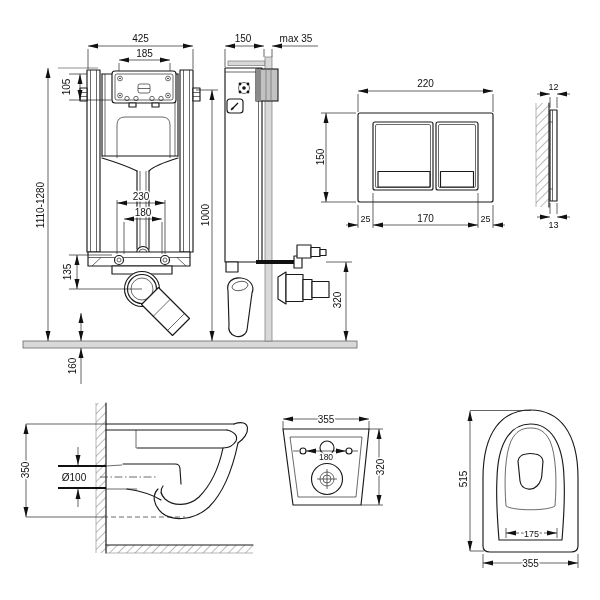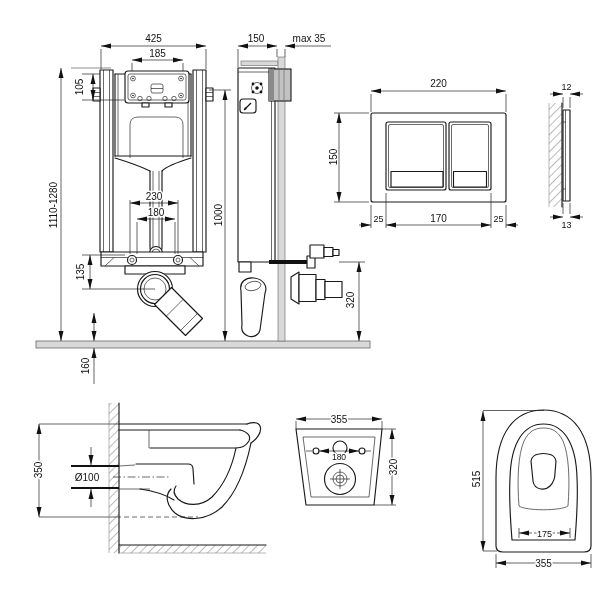--- a/index.html
+++ b/index.html
@@ -1,16 +1,16 @@
 <!DOCTYPE html>
 <html><head>
 <meta charset="utf-8">
 <style>
   html,body{margin:0;padding:0;background:#fff;}
-  .stage{width:512px;height:600px;background:#fff;position:relative;font-family:"Liberation Sans",sans-serif;padding-left:13px;}
+  .stage{width:512px;height:600px;background:#fff;position:relative;font-family:"Liberation Sans",sans-serif;}
   svg text{font-family:"Liberation Sans",sans-serif;fill:#111;font-size:10px;}
   svg text.t9{font-size:9px}
   svg text.t85{font-size:8.5px}
   svg text.halo{paint-order:stroke;stroke:#fff;stroke-width:3px;stroke-linejoin:round;}
   .o{stroke:#1a1a1a;stroke-width:1.15;fill:none;stroke-linejoin:round;stroke-linecap:round;}
   .ot{stroke:#1a1a1a;stroke-width:0.65;fill:none;}
   .fw{stroke:#1a1a1a;stroke-width:1.15;fill:#fff;stroke-linejoin:round;}
   .d{stroke:#222;stroke-width:0.7;fill:none;}
   .th{stroke:#111;stroke-width:1.9;fill:none;}
 </style>

